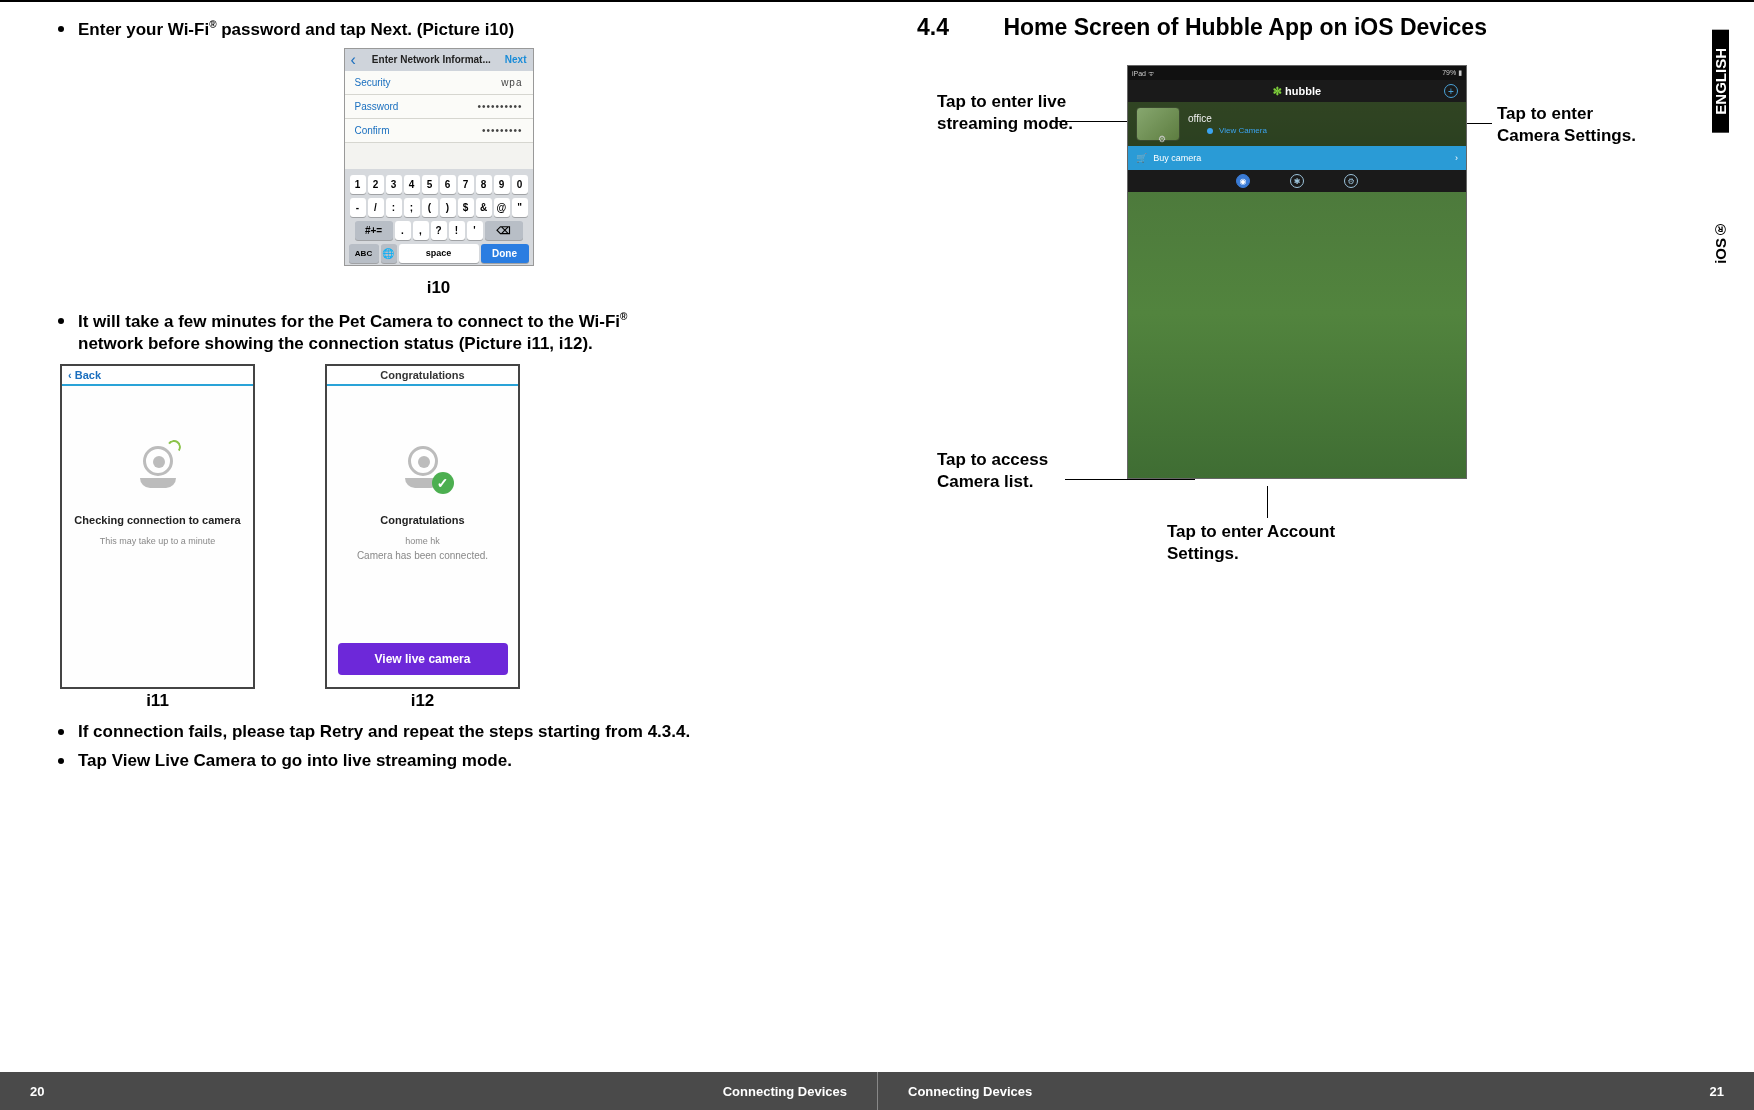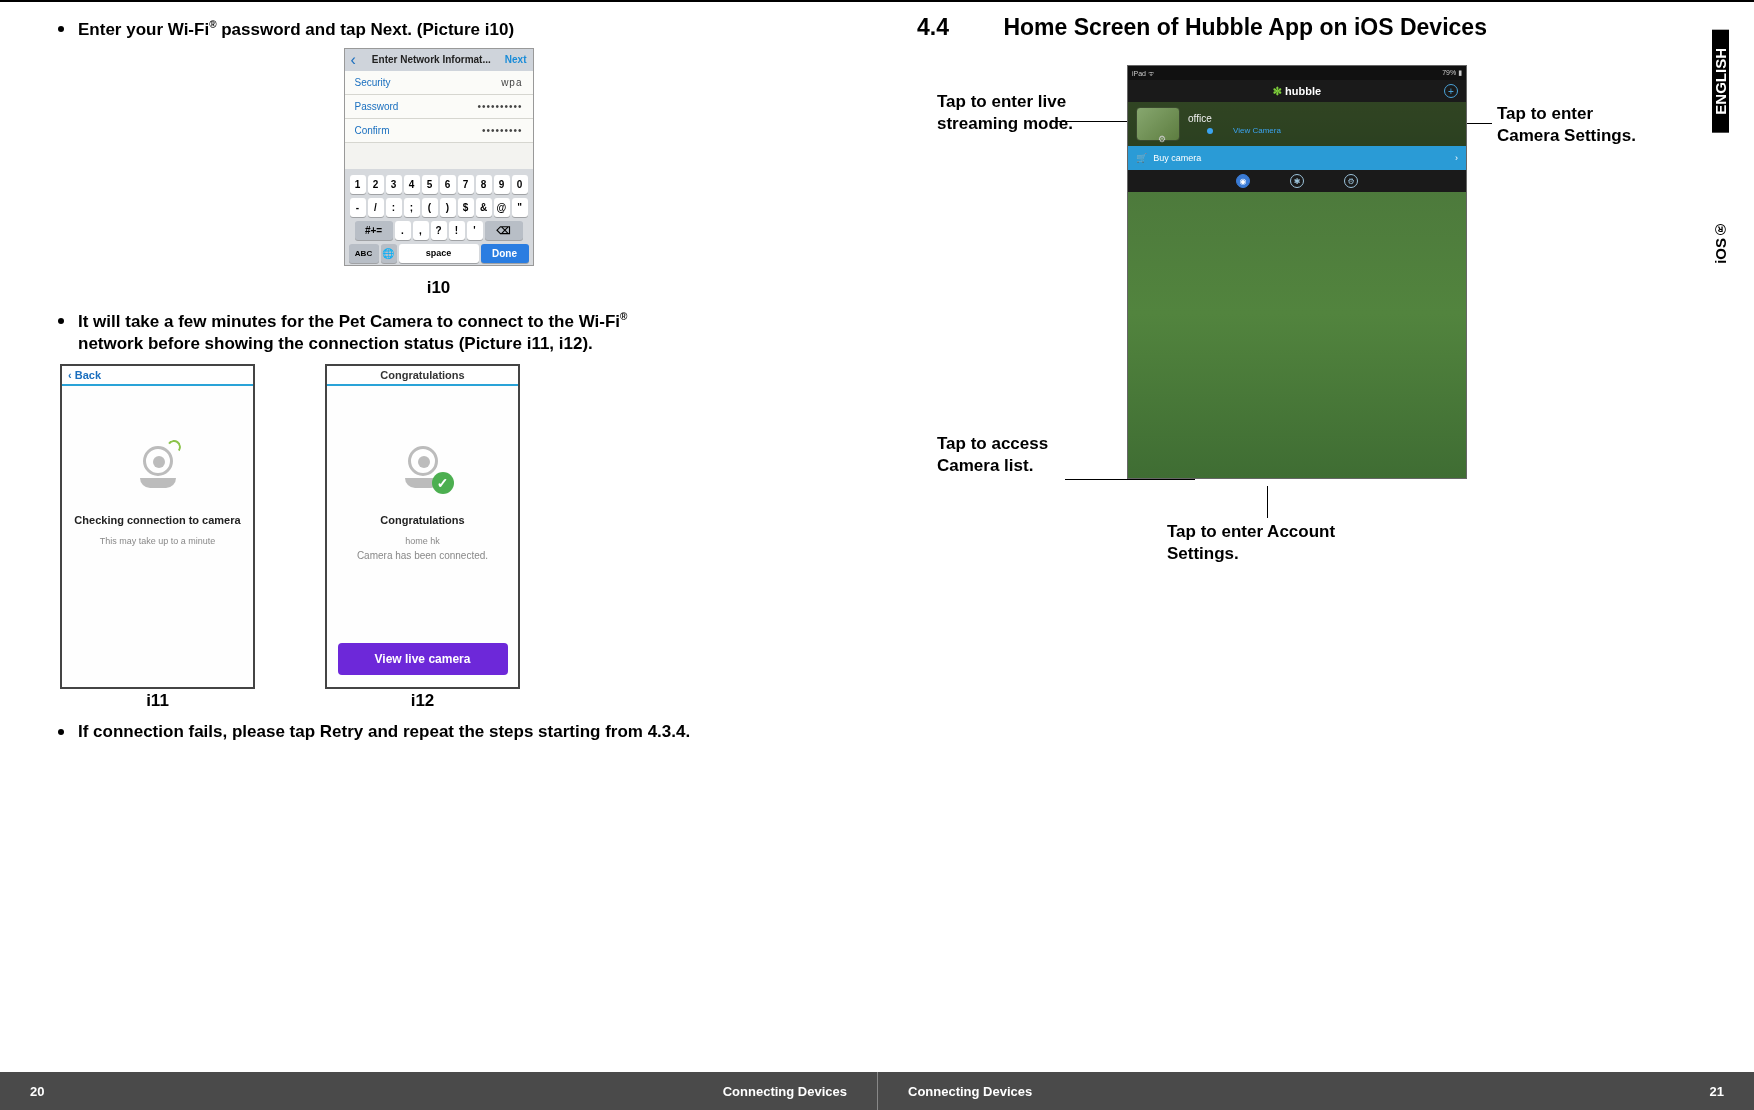--- a/index.html
+++ b/index.html
@@ -60,21 +60,21 @@
   .tablet { position:absolute; left:190px; top:4px; width:340px; height:414px; background:linear-gradient(180deg,#6a8f4a 0%, #4d7a3c 30%, #52843e 60%, #3f6d33 100%); border:1px solid #666; overflow:hidden; }
   .tablet .statusbar { height:14px; background:#111; display:flex; justify-content:space-between; align-items:center; padding:0 4px; font-size:7px; color:#ccc; }
   .tablet .appbar { height:22px; background:#1a1a1a; display:flex; align-items:center; justify-content:center; position:relative; }
   .tablet .appbar .logo { color:#fff; font-size:11px; font-weight:bold; }
   .tablet .appbar .logo .g { color:#7fd13b; }
   .tablet .appbar .plus { position:absolute; right:8px; width:14px;height:14px;border:1px solid #4aa3d8;border-radius:50%;color:#4aa3d8;display:flex;align-items:center;justify-content:center;font-size:10px; }
   .tablet .camrow { height:44px; background:rgba(0,0,0,0.5); display:flex; align-items:center; padding:4px 8px; position:relative; }
   .tablet .camrow .thumb { width:44px;height:34px;border-radius:4px;background:linear-gradient(135deg,#87a76f,#5d7d40);border:1px solid #3a4a2e; }
   .tablet .camrow .meta { margin-left:8px; }
   .tablet .camrow .meta .n { font-size:10px;color:#eee; }
-  .tablet .camrow .meta .s { font-size:8px;color:#3ba3f0;display:flex;align-items:center;gap:20px;margin-top:2px;padding-left:19px; }
+  .tablet .camrow .meta .s { font-size:8px;color:#3ba3f0;display:flex;align-items:center;gap:6px;margin-top:2px;padding-left:19px; }
   .tablet .camrow .gear { position:absolute; left:30px; bottom:2px; font-size:9px; color:#ccc; }
   .tablet .buyrow { height:24px; background:#2a9bd6; display:flex; align-items:center; justify-content:space-between; padding:0 8px; color:#fff; font-size:9px; }
   .tablet .buyrow .left { display:flex; align-items:center; gap:6px; }
   .tablet .blur { flex:1; background:linear-gradient(180deg, rgba(120,160,95,0.9), rgba(70,110,60,0.9)); filter:blur(0.5px); }
   .tablet .tabbar { height:22px; background:#1a1a1a; display:flex; align-items:center; justify-content:center; gap:40px; }
   .tablet .tabbar .ic { width:14px;height:14px;border:1px solid #9cc3da;border-radius:50%;display:flex;align-items:center;justify-content:center;font-size:8px;color:#9cc3da; }
   .tablet .tabbar .ic.active { background:#3a7bd5; border-color:#3a7bd5; color:#fff; }
 
   .callout { position:absolute; font-size:17px; font-weight:bold; line-height:1.3; }
   .lead { position:absolute; background:#000; }
@@ -213,39 +213,43 @@
           </div>
         </div>
         <div class="fig-caption">i12</div>
       </div>
     </div>
 
     <div class="bullet-line" style="margin-top:10px">
       <div class="dot"></div>
       <div class="txt">If connection fails, please  tap  Retry and repeat  the steps starting from 4.3.4.</div>
     </div>
+    <div class="bullet-line">
+      <div class="dot"></div>
+      <div class="txt">Tap  View Live Camera to go into live streaming mode.</div>
+    </div>
 
   </div>
 
   <div class="col col-right">
 
     <div class="sect-head">
       <span class="num">4.4</span>
       <span>Home Screen of Hubble App on iOS Devices</span>
     </div>
 
     <div class="tab-area">
 
       <div class="callout" style="left:0;top:30px;width:170px">Tap to enter live streaming mode.</div>
       <div class="lead" style="left:115px;top:60px;width:130px;height:1px"></div>
 
       <div class="callout" style="left:560px;top:42px;width:140px">Tap to enter Camera Settings.</div>
       <div class="lead" style="left:225px;top:62px;width:330px;height:1px"></div>
 
-      <div class="callout" style="left:0;top:372px;width:160px">Tap to access Camera list.</div>
+      <div class="callout" style="left:0;top:388px;width:160px">Tap to access Camera list.</div>
       <div class="lead" style="left:128px;top:418px;width:130px;height:1px"></div>
 
       <div class="callout" style="left:230px;top:460px;width:200px">Tap to enter Account Settings.</div>
       <div class="lead" style="left:330px;top:425px;width:1px;height:32px"></div>
 
       <div class="tablet">
         <div class="statusbar">
           <span>iPad ᯤ</span>
           <span>79% ▮</span>
         </div>

